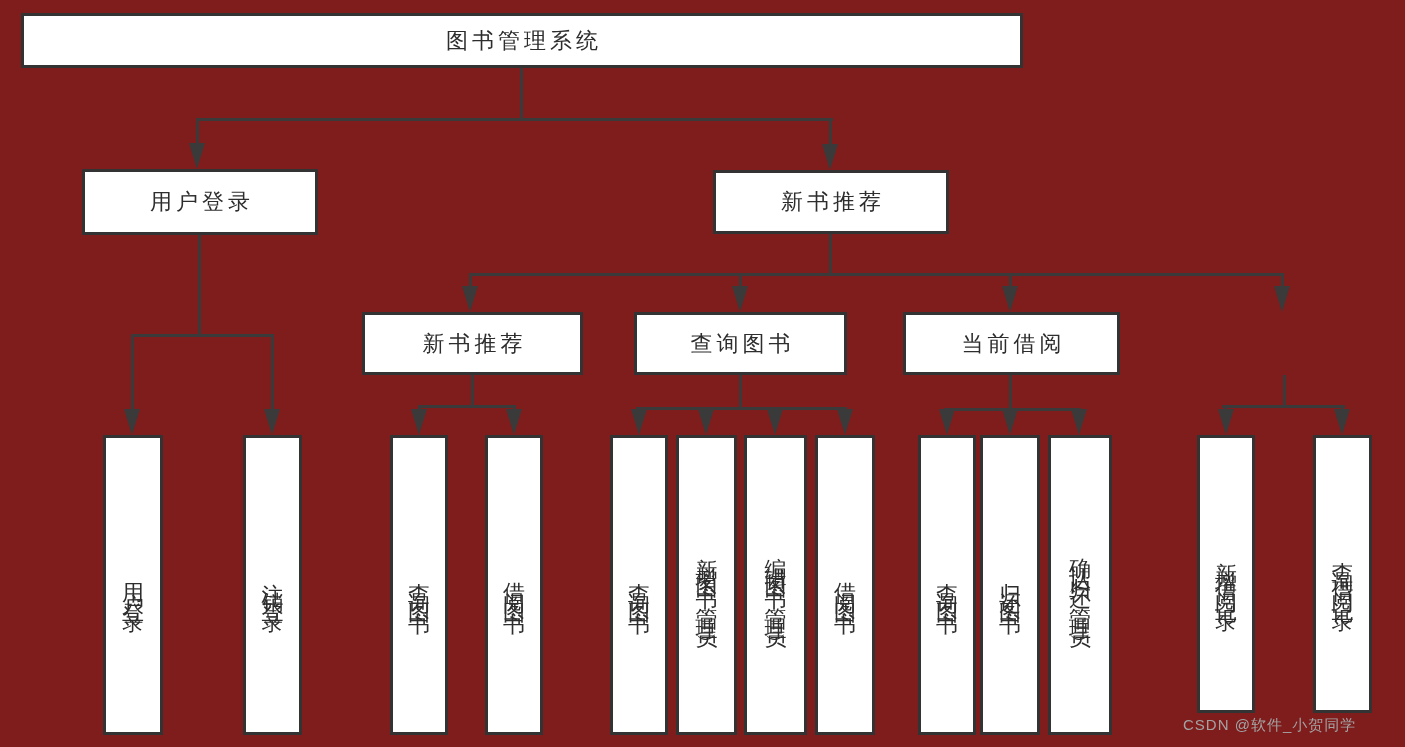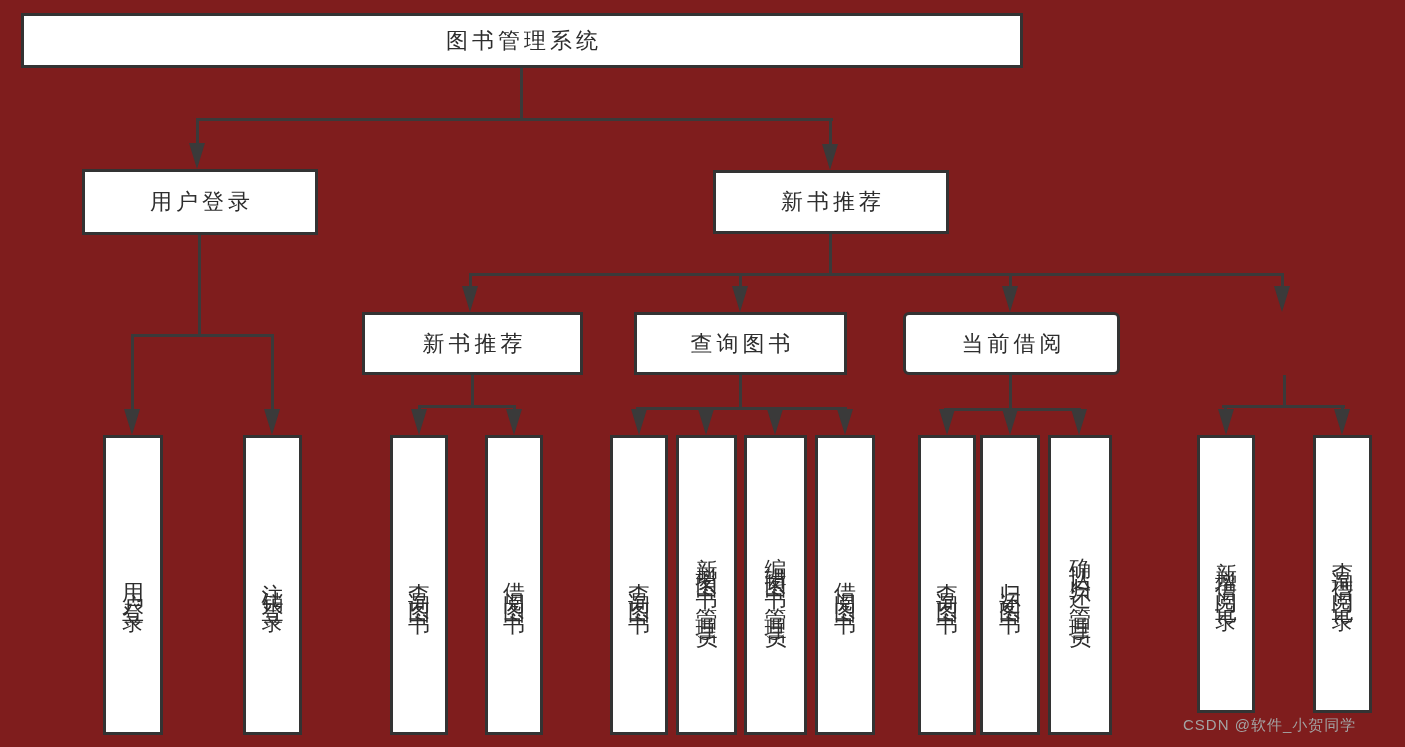--- a/index.html
+++ b/index.html
@@ -32,21 +32,21 @@
     position:absolute;left:1183px;top:716px;font-size:15px;letter-spacing:1px;
     color:#a3a3a3;z-index:5;white-space:nowrap;
   }
 
   
   #n-root   {left:21px;  top:13px;  width:1002px;height:55px;}
   #n-login  {left:82px;  top:169px; width:236px; height:66px;}
   #n-mgmt   {left:713px; top:170px; width:236px; height:64px;}
   #n-newb   {left:362px; top:312px; width:221px; height:63px;}
   #n-borrow {left:634px; top:312px; width:213px; height:63px;}
-  #n-cur    {left:903px; top:312px; width:217px; height:63px;border-radius:6px;}
+  #n-cur    {left:903px; top:312px; width:217px; height:63px;}
   #n-rec    {left:1173px;top:312px; width:217px; height:63px;}
 
   #l1 {left:103px; top:435px;width:60px;height:300px;}
   #l2 {left:243px; top:435px;width:59px;height:300px;}
   #l3 {left:390px; top:435px;width:58px;height:300px;}
   #l4 {left:485px; top:435px;width:58px;height:300px;}
   #l5 {left:610px; top:435px;width:58px;height:300px;}
   #l6 {left:676px; top:435px;width:61px;height:300px;}
   #l7 {left:744px; top:435px;width:63px;height:300px;}
   #l8 {left:815px; top:435px;width:60px;height:300px;}

